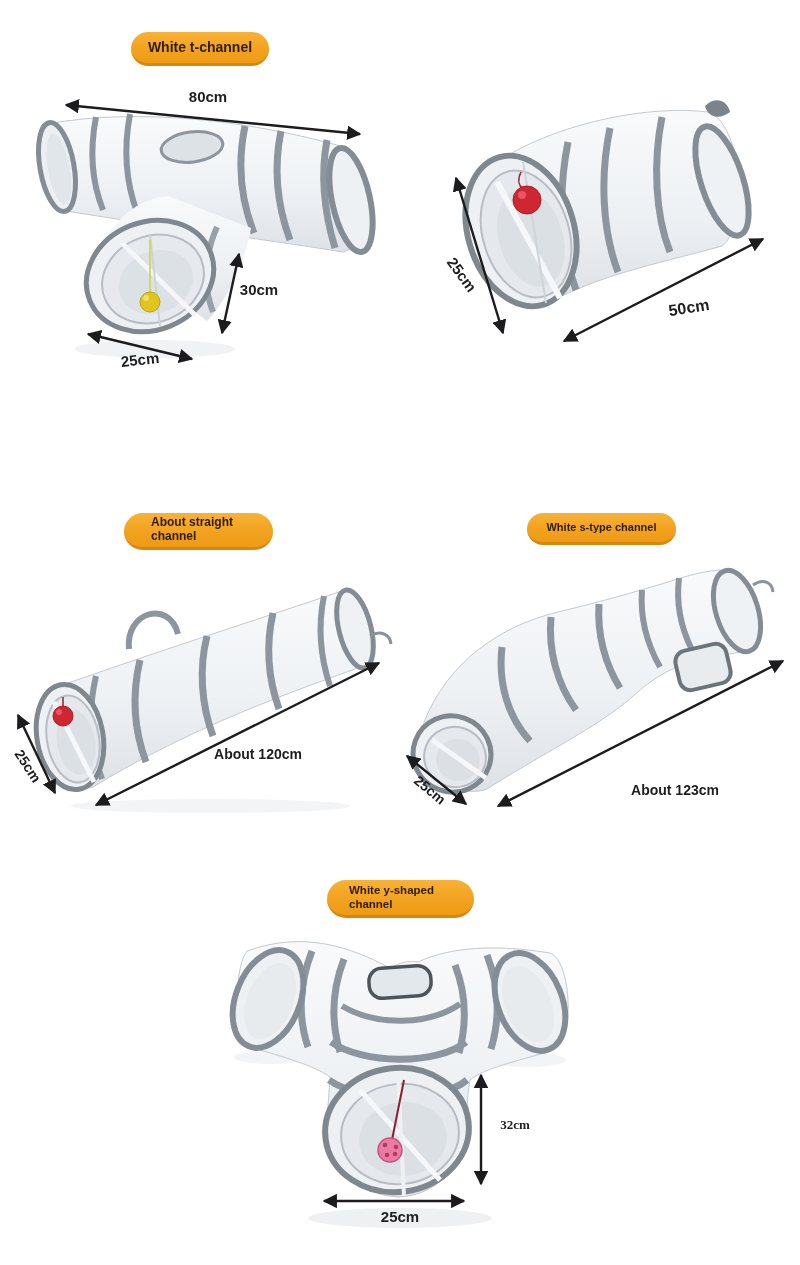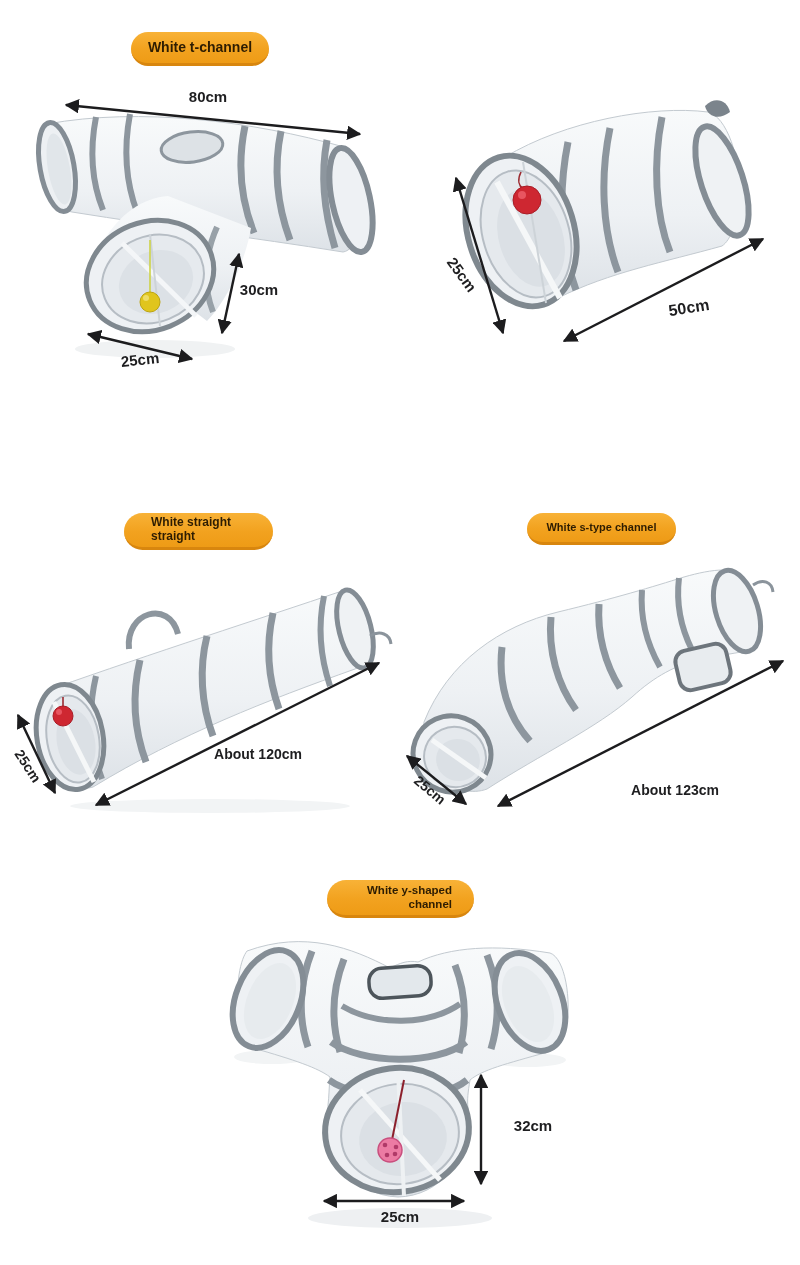--- a/index.html
+++ b/index.html
@@ -2,21 +2,21 @@
 <html><head>
 <meta charset="utf-8">
 <style>
   html,body{margin:0;padding:0;background:#fff;}
   .canvas{position:relative;width:800px;height:1265px;background:#ffffff;overflow:hidden;
           font-family:"Liberation Sans",sans-serif;}
   .art{position:absolute;left:0;top:0;}
   .badge{position:absolute;box-sizing:border-box;display:flex;align-items:center;justify-content:center;
          background:linear-gradient(180deg,#f8b237 0%,#f2a21f 55%,#ee9b16 100%);
          border-bottom:3px solid #d8860e;border-radius:20px;
-         color:#2e1d02;font-weight:bold;text-align:right;line-height:1.15;}
+         color:#2e1d02;font-weight:bold;text-align:left;line-height:1.15;}
   .badge.left{justify-content:flex-start;text-align:left;}
   .dim{position:absolute;font-weight:bold;color:#1e1e20;white-space:nowrap;text-align:center;}
 </style>
 </head>
 <body>
 
 <div class="canvas">
 
   <svg class="art" width="800" height="1265" viewBox="0 0 800 1265">
     <defs>
@@ -175,21 +175,21 @@
         <line x1="481" y1="1075" x2="481" y2="1184" marker-start="url(#ah)" marker-end="url(#ah)"></line>
         <line x1="324" y1="1201" x2="464" y2="1201" marker-start="url(#ah)" marker-end="url(#ah)"></line>
       </g>
     </g>
   </svg>
 
   <div class="badge" style="left:131px;top:32px;width:138px;height:34px;font-size:14px;">
     <span>White t-channel</span>
   </div>
   <div class="badge left" style="left:124px;top:513px;width:149px;height:37px;font-size:12px;padding-left:27px;">
-    <span>White straight straight</span>
+    <span>About straight channel</span>
   </div>
   <div class="badge" style="left:527px;top:513px;width:149px;height:32px;font-size:11px;">
     <span>White s-type channel</span>
   </div>
   <div class="badge" style="left:327px;top:880px;width:147px;height:38px;font-size:11.5px;padding:0 22px;">
     <span>White y-shaped channel</span>
   </div>
 
   <div class="dim" style="left:178px;top:88px;width:60px;font-size:15px;">80cm</div>
   <div class="dim" style="left:229px;top:281px;width:60px;font-size:15px;text-align:center;">30cm</div>
@@ -197,16 +197,16 @@
 
   <div class="dim" style="left:431px;top:266px;width:62px;font-size:15px;transform:rotate(54deg);">25cm</div>
   <div class="dim" style="left:657px;top:299px;width:64px;font-size:16px;transform:rotate(-9deg);">50cm</div>
 
   <div class="dim" style="left:-3px;top:758px;width:62px;font-size:14px;transform:rotate(57deg);">25cm</div>
   <div class="dim" style="left:196px;top:746px;width:124px;font-size:14px;">About 120cm</div>
 
   <div class="dim" style="left:399px;top:782px;width:62px;font-size:14px;transform:rotate(40deg);">25cm</div>
   <div class="dim" style="left:613px;top:782px;width:124px;font-size:14px;">About 123cm</div>
 
-  <div class="dim" style="left:502px;top:1117px;width:62px;font-size:15px;">32cm</div>
+  <div class="dim" style="left:484px;top:1117px;width:62px;font-size:13px;font-family:Liberation Serif, serif;">32cm</div>
   <div class="dim" style="left:369px;top:1208px;width:62px;font-size:15px;">25cm</div>
 
 </div>
 
 </body></html>

